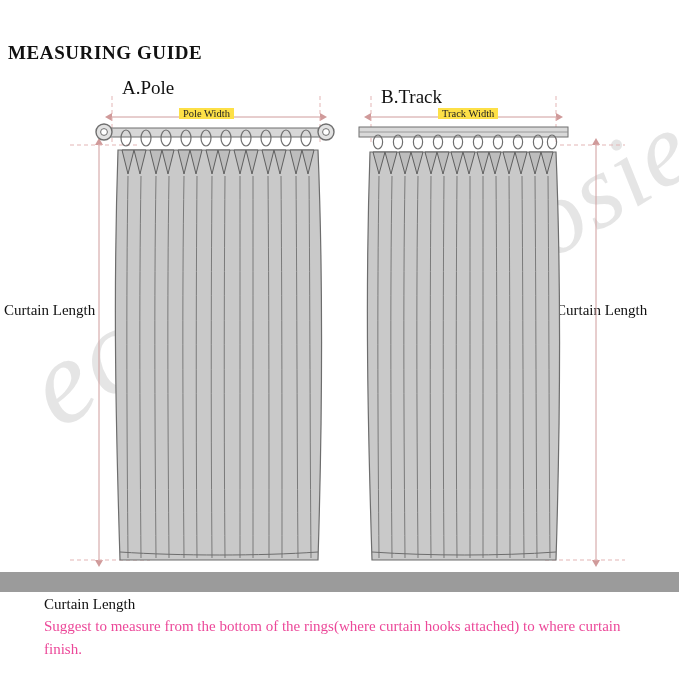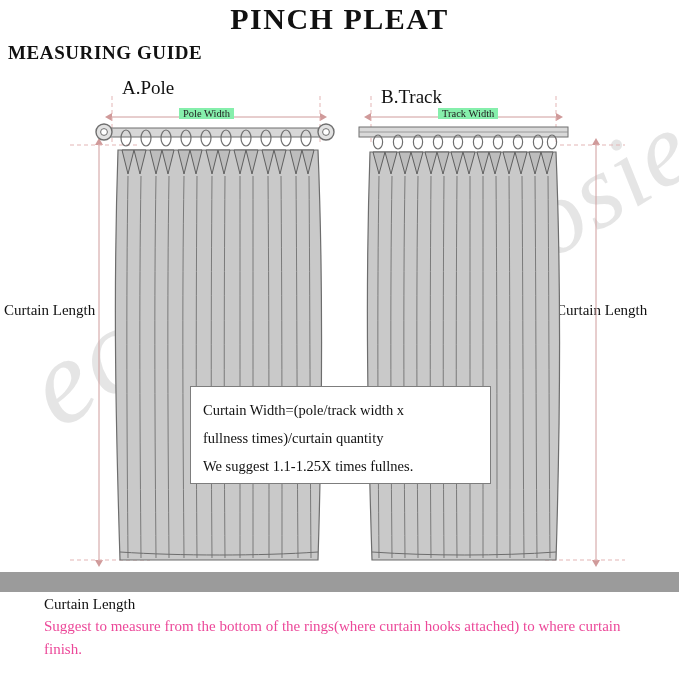--- a/index.html
+++ b/index.html
@@ -57,21 +57,21 @@
     color: #111;
     white-space: nowrap;
   }
   .side-left  { left: 4px;   top: 302px; }
   .side-right { left: 556px; top: 302px; }
 
   .dim-text {
     position: absolute;
     font-size: 10.5px;
     color: #222;
-    background: #86efac;
+    background: #fde047;
     padding: 0 4px;
     white-space: nowrap;
   }
   .dim-pole  { left: 179px; top: 108px; }
   .dim-track { left: 438px; top: 108px; }
 
   
   .watermark {
     position: absolute;
     font-family: "Liberation Serif", serif;
@@ -136,21 +136,20 @@
   svg { display: block; }
 </style>
 </head>
 <body>
 
 <div class="stage">
 
   <div class="watermark wm1">ecosie</div>
   <div class="watermark wm2">ecosie</div>
 
-  <div class="title">PINCH PLEAT</div>
   <div class="subtitle">MEASURING GUIDE</div>
 
   <div class="panel-label label-pole">A.Pole</div>
   <div class="panel-label label-track">B.Track</div>
 
   <div class="side-label side-left">Curtain Length</div>
   <div class="side-label side-right">Curtain Length</div>
 
   <svg width="679" height="675" style="position:absolute;left:0;top:0;">
     <defs>
@@ -298,25 +297,20 @@
         <path d="M535,176 C536,300 536,440 537,558"></path>
         <path d="M548,176 C549,300 549,440 550,558"></path>
       </g>
       <path d="M372,552 C430,556 500,556 556,552" stroke="#6d6d6d" stroke-width="1" fill="none"></path>
     </g>
   </svg>
 
   <div class="dim-text dim-pole">Pole Width</div>
   <div class="dim-text dim-track">Track Width</div>
 
-  <div class="formula-box">
-    <div class="formula-line">Curtain Width=(pole/track width x</div>
-    <div class="formula-line">fullness times)/curtain quantity</div>
-    <div class="formula-line">We suggest 1.1-1.25X times fullnes.</div>
-  </div>
 
   <div class="note-bar"></div>
   <div class="note-body">
     <div class="note-title">Curtain Length</div>
     <div class="note-text">Suggest to measure from the bottom of the rings(where curtain hooks attached) to where curtain finish.</div>
   </div>
 
 </div>
 
 </body></html>

